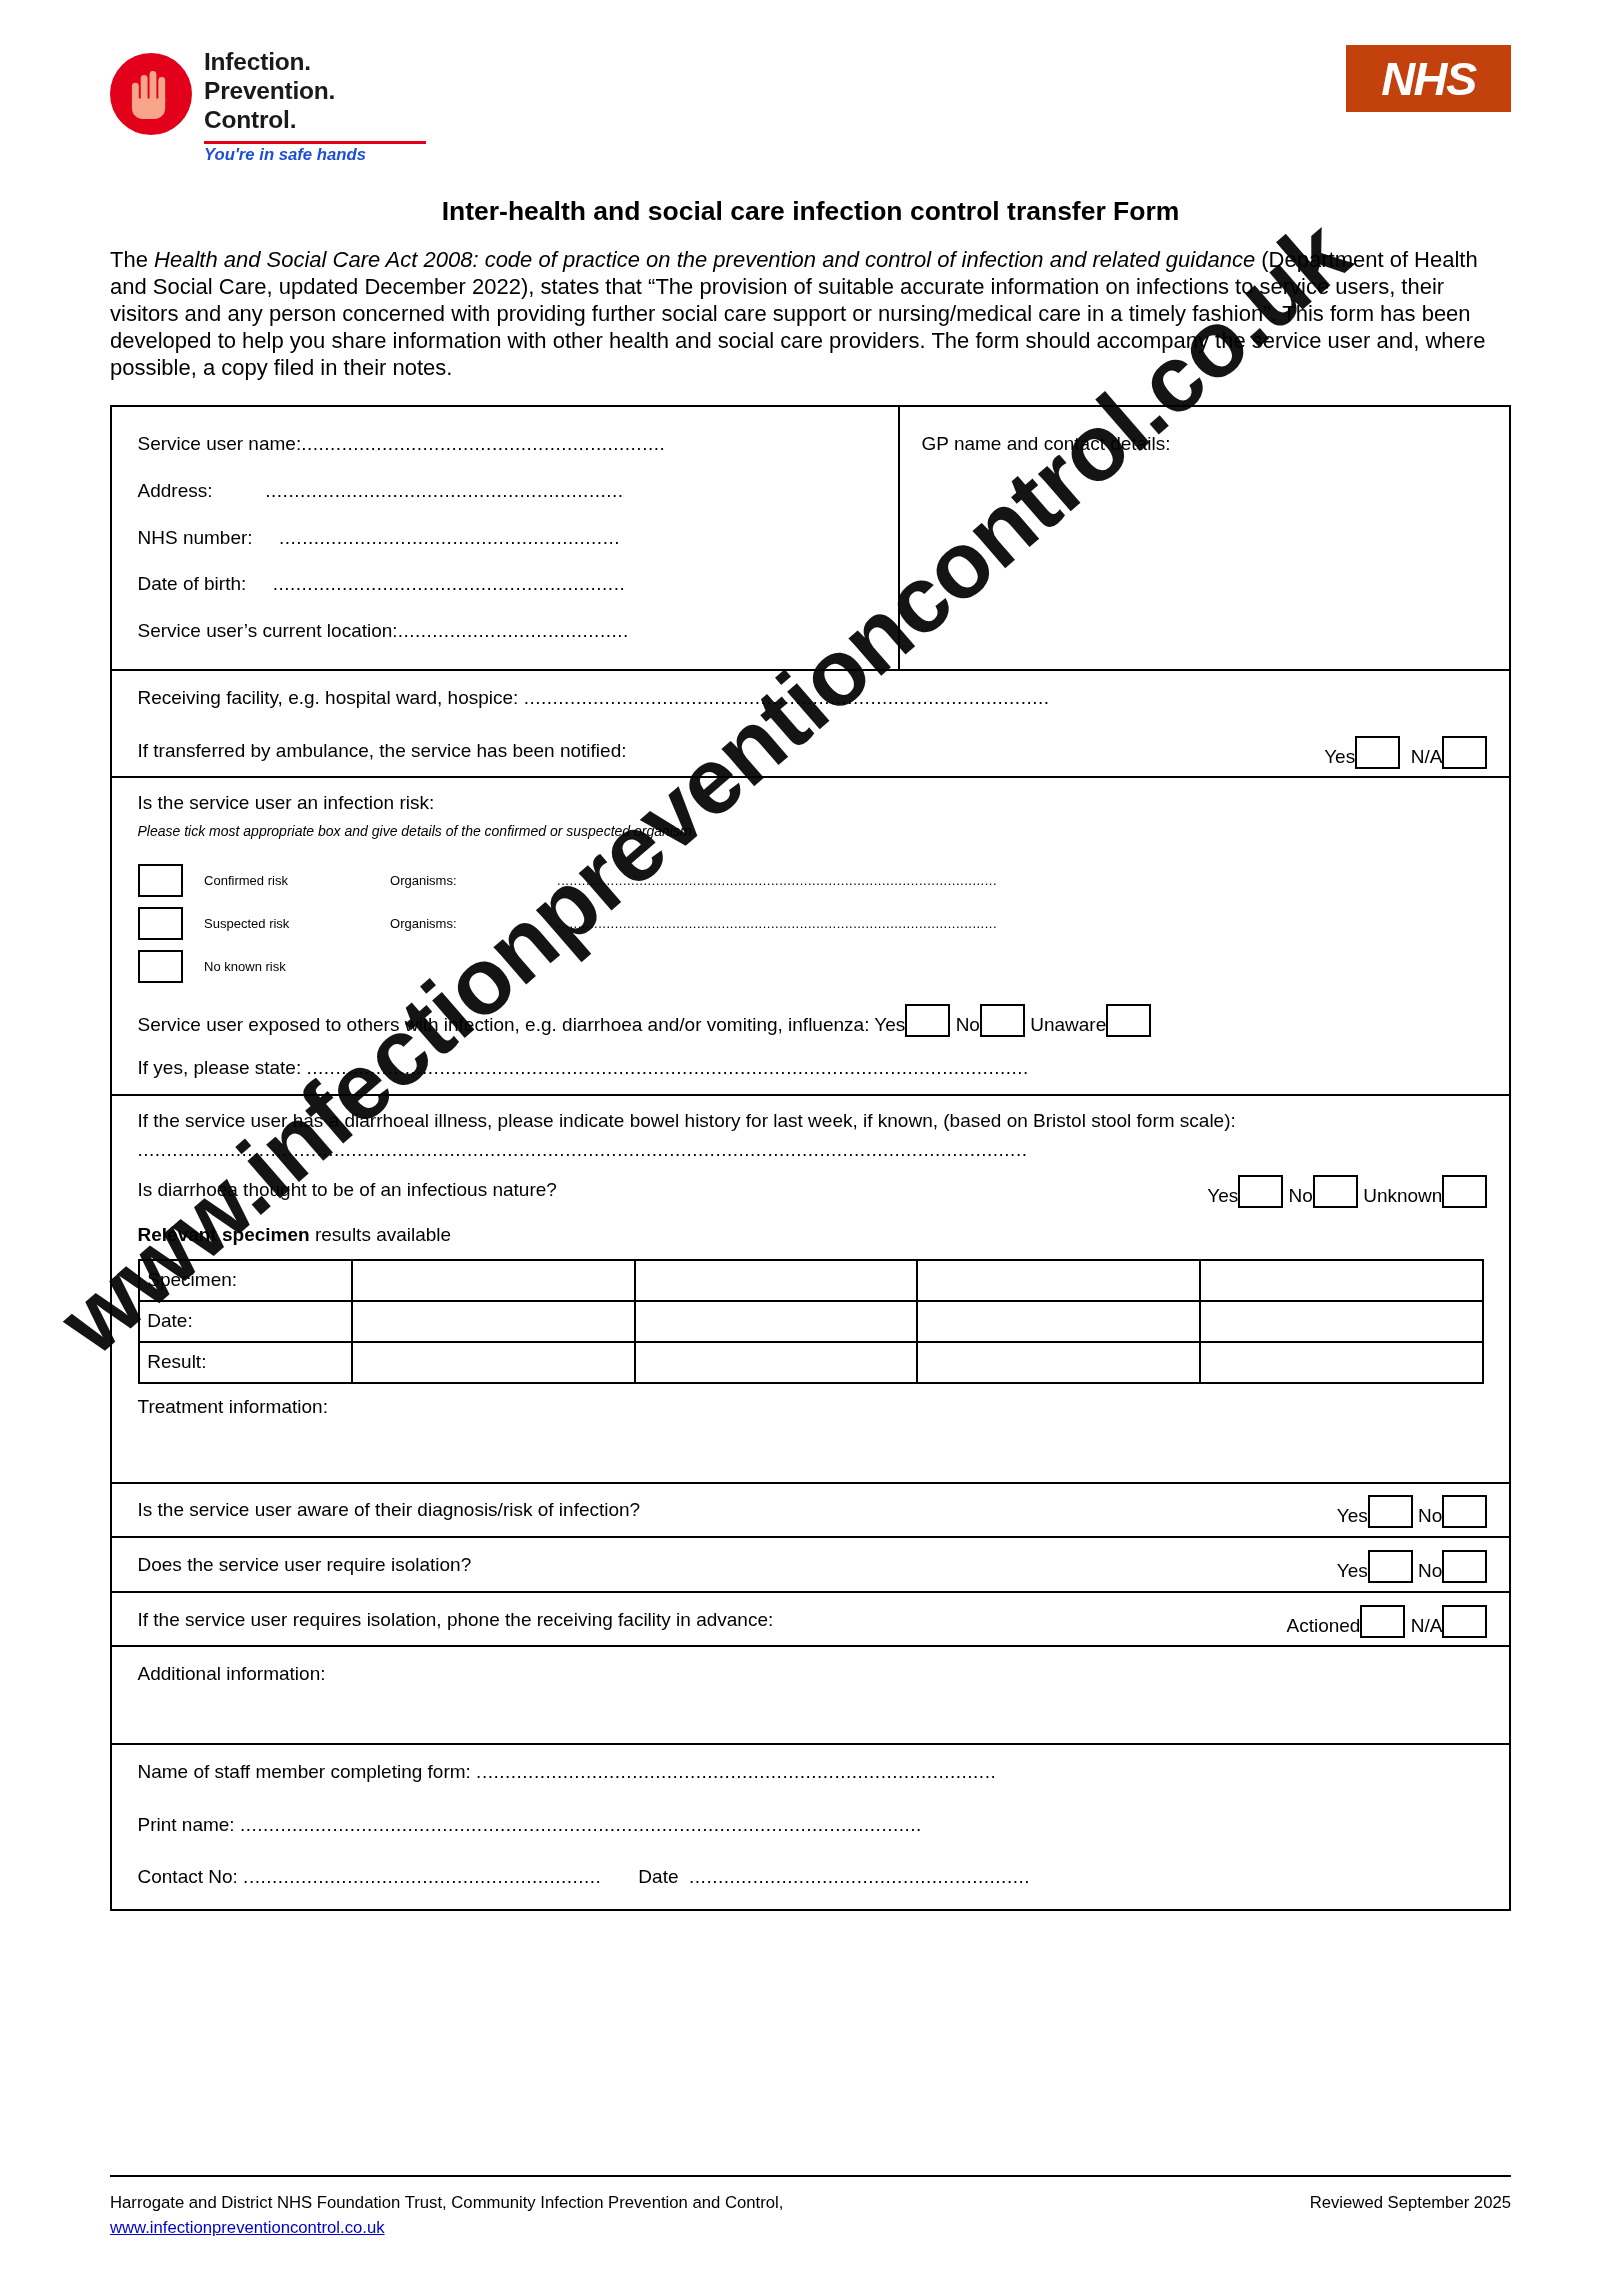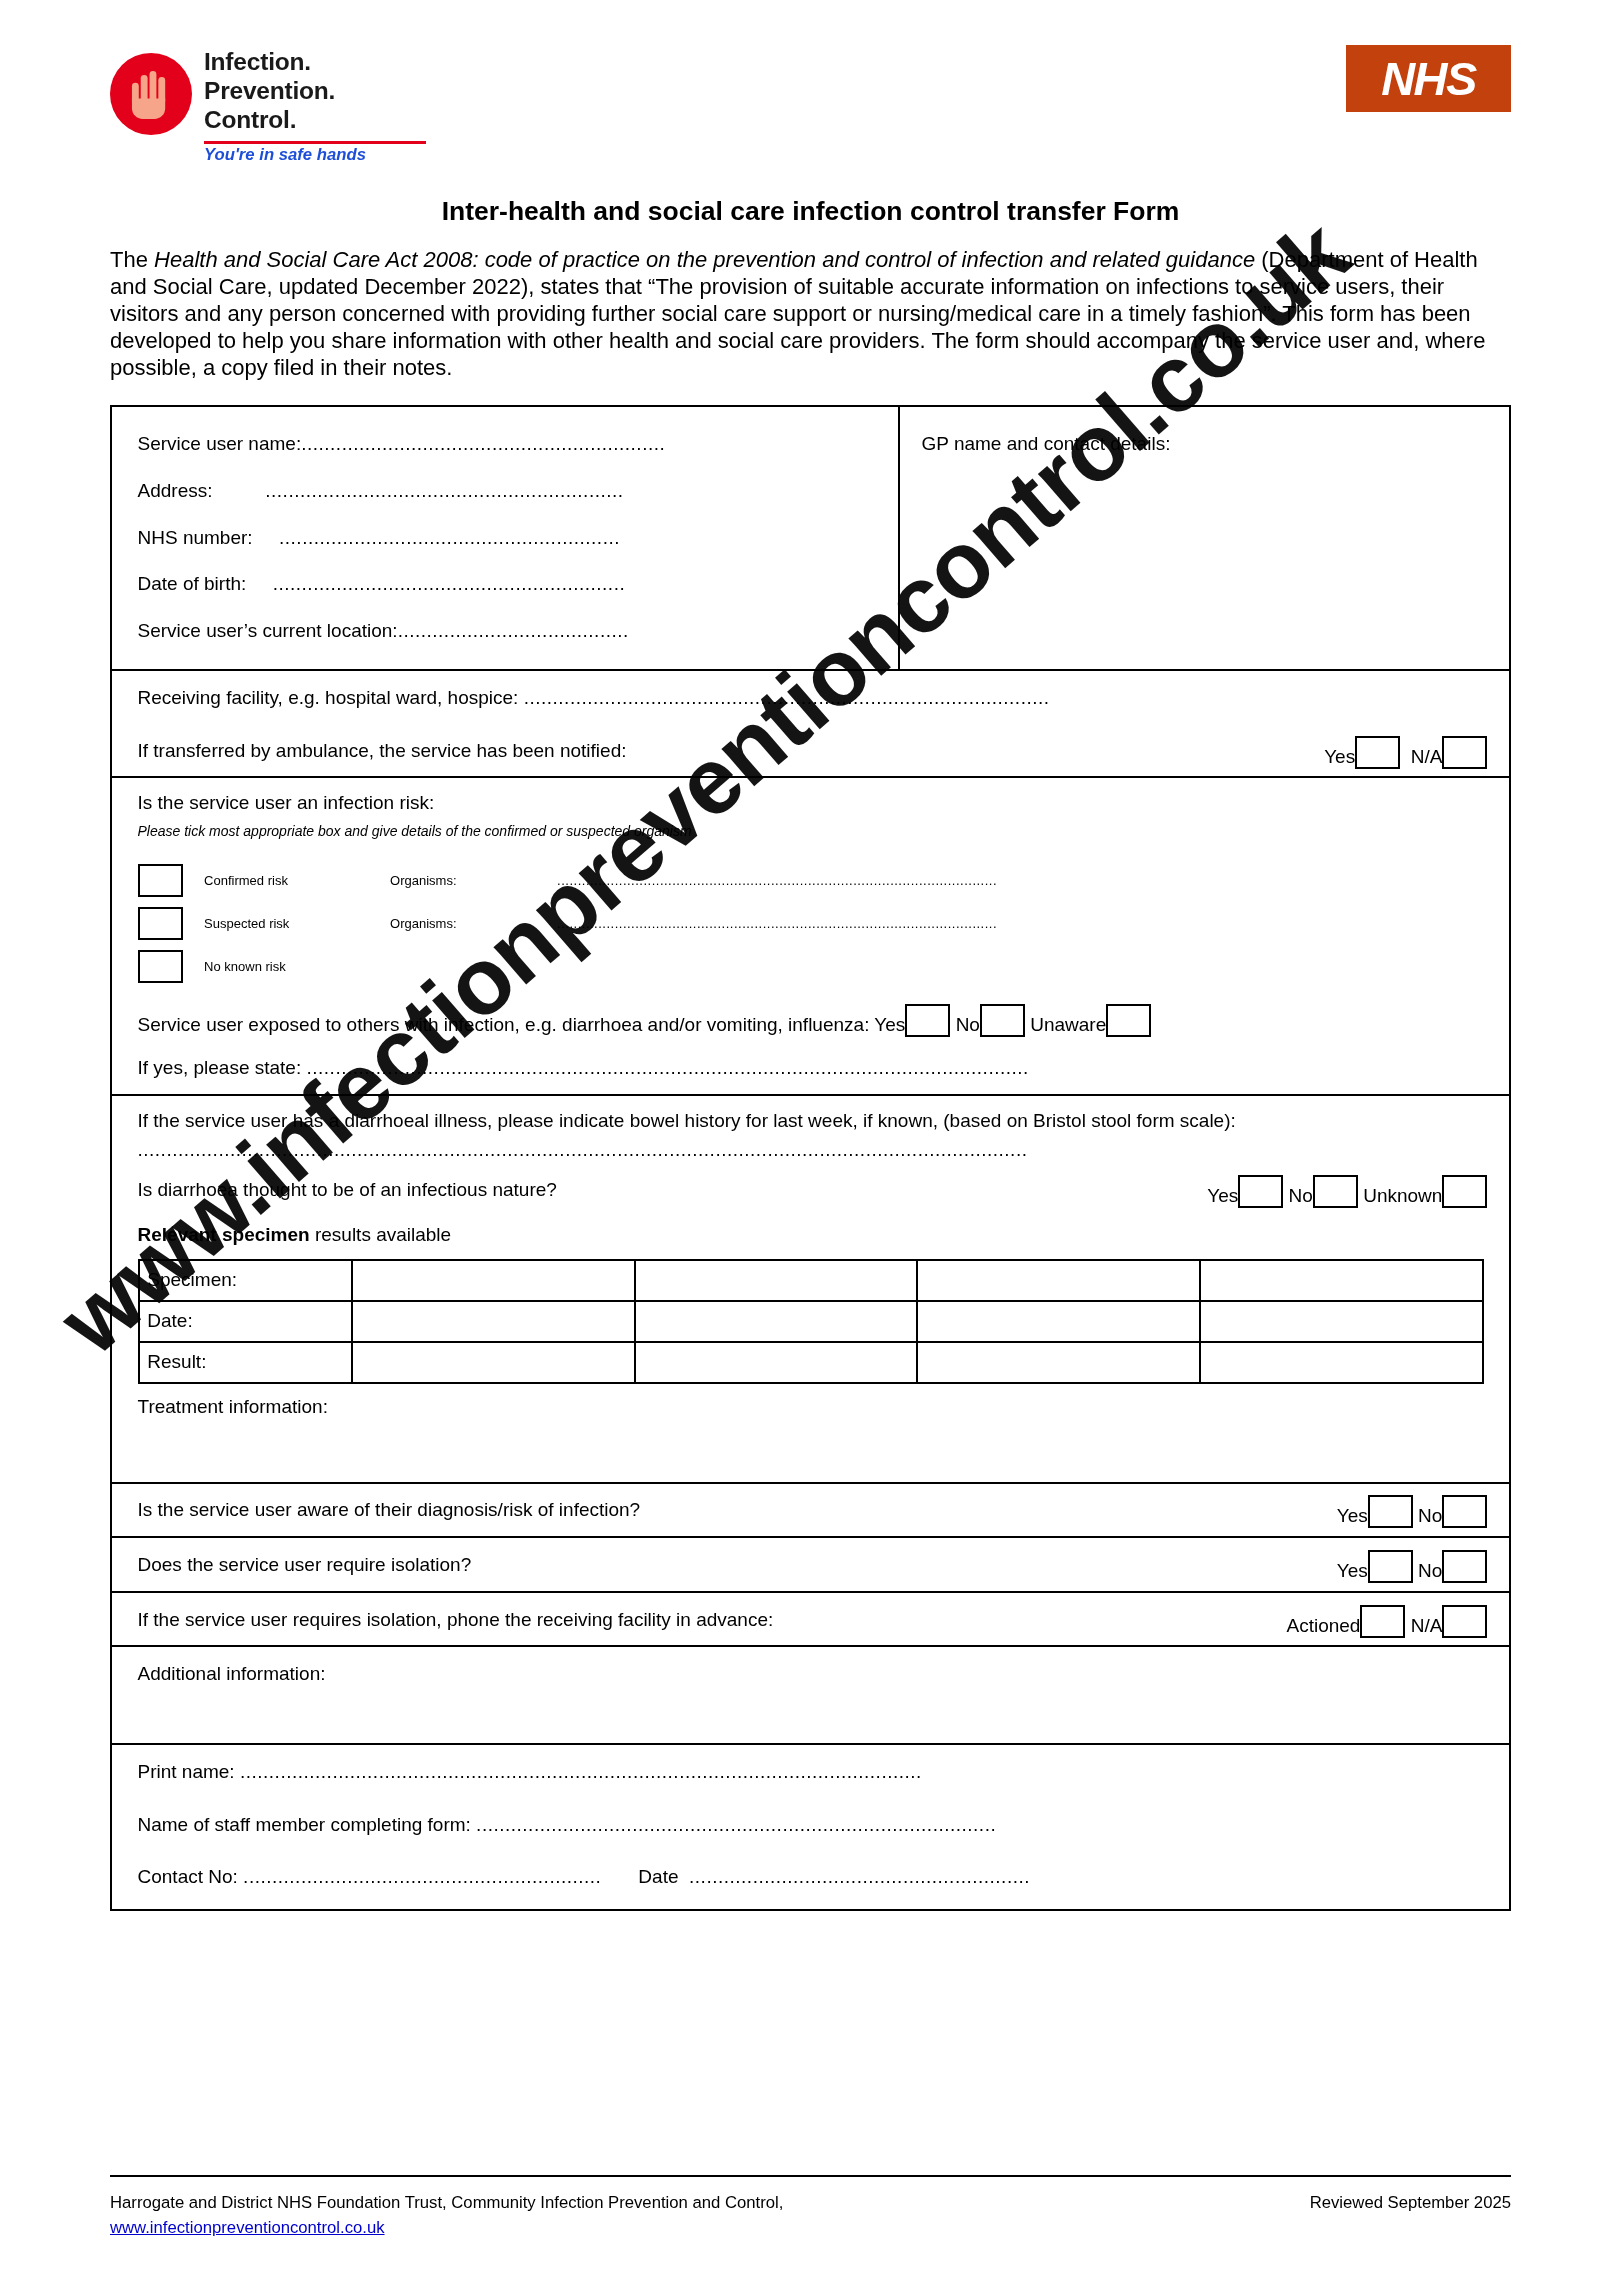--- a/index.html
+++ b/index.html
@@ -406,26 +406,26 @@
     </div>
 
     <div class="band">
       <div class="pad" style="padding-bottom:55px;">
         <span>Additional information:</span>
       </div>
     </div>
 
     <div class="band">
       <div class="pad">
+        <span>Name of staff member completing form:</span>
+        <span class="dots">..........................................................................................</span>
+      </div>
+      <div class="pad">
         <span>Print name:</span>
         <span class="dots">......................................................................................................................</span>
-      </div>
-      <div class="pad">
-        <span>Name of staff member completing form:</span>
-        <span class="dots">..........................................................................................</span>
       </div>
       <div class="pad" style="padding-bottom:17.6px;">
         <span>Contact No:</span>
         <span class="dots">..............................................................</span>
         &nbsp;&nbsp;&nbsp;&nbsp;&nbsp;&nbsp;<span>Date</span>
         &nbsp;<span class="dots">...........................................................</span>
       </div>
     </div>
 
   </div>

